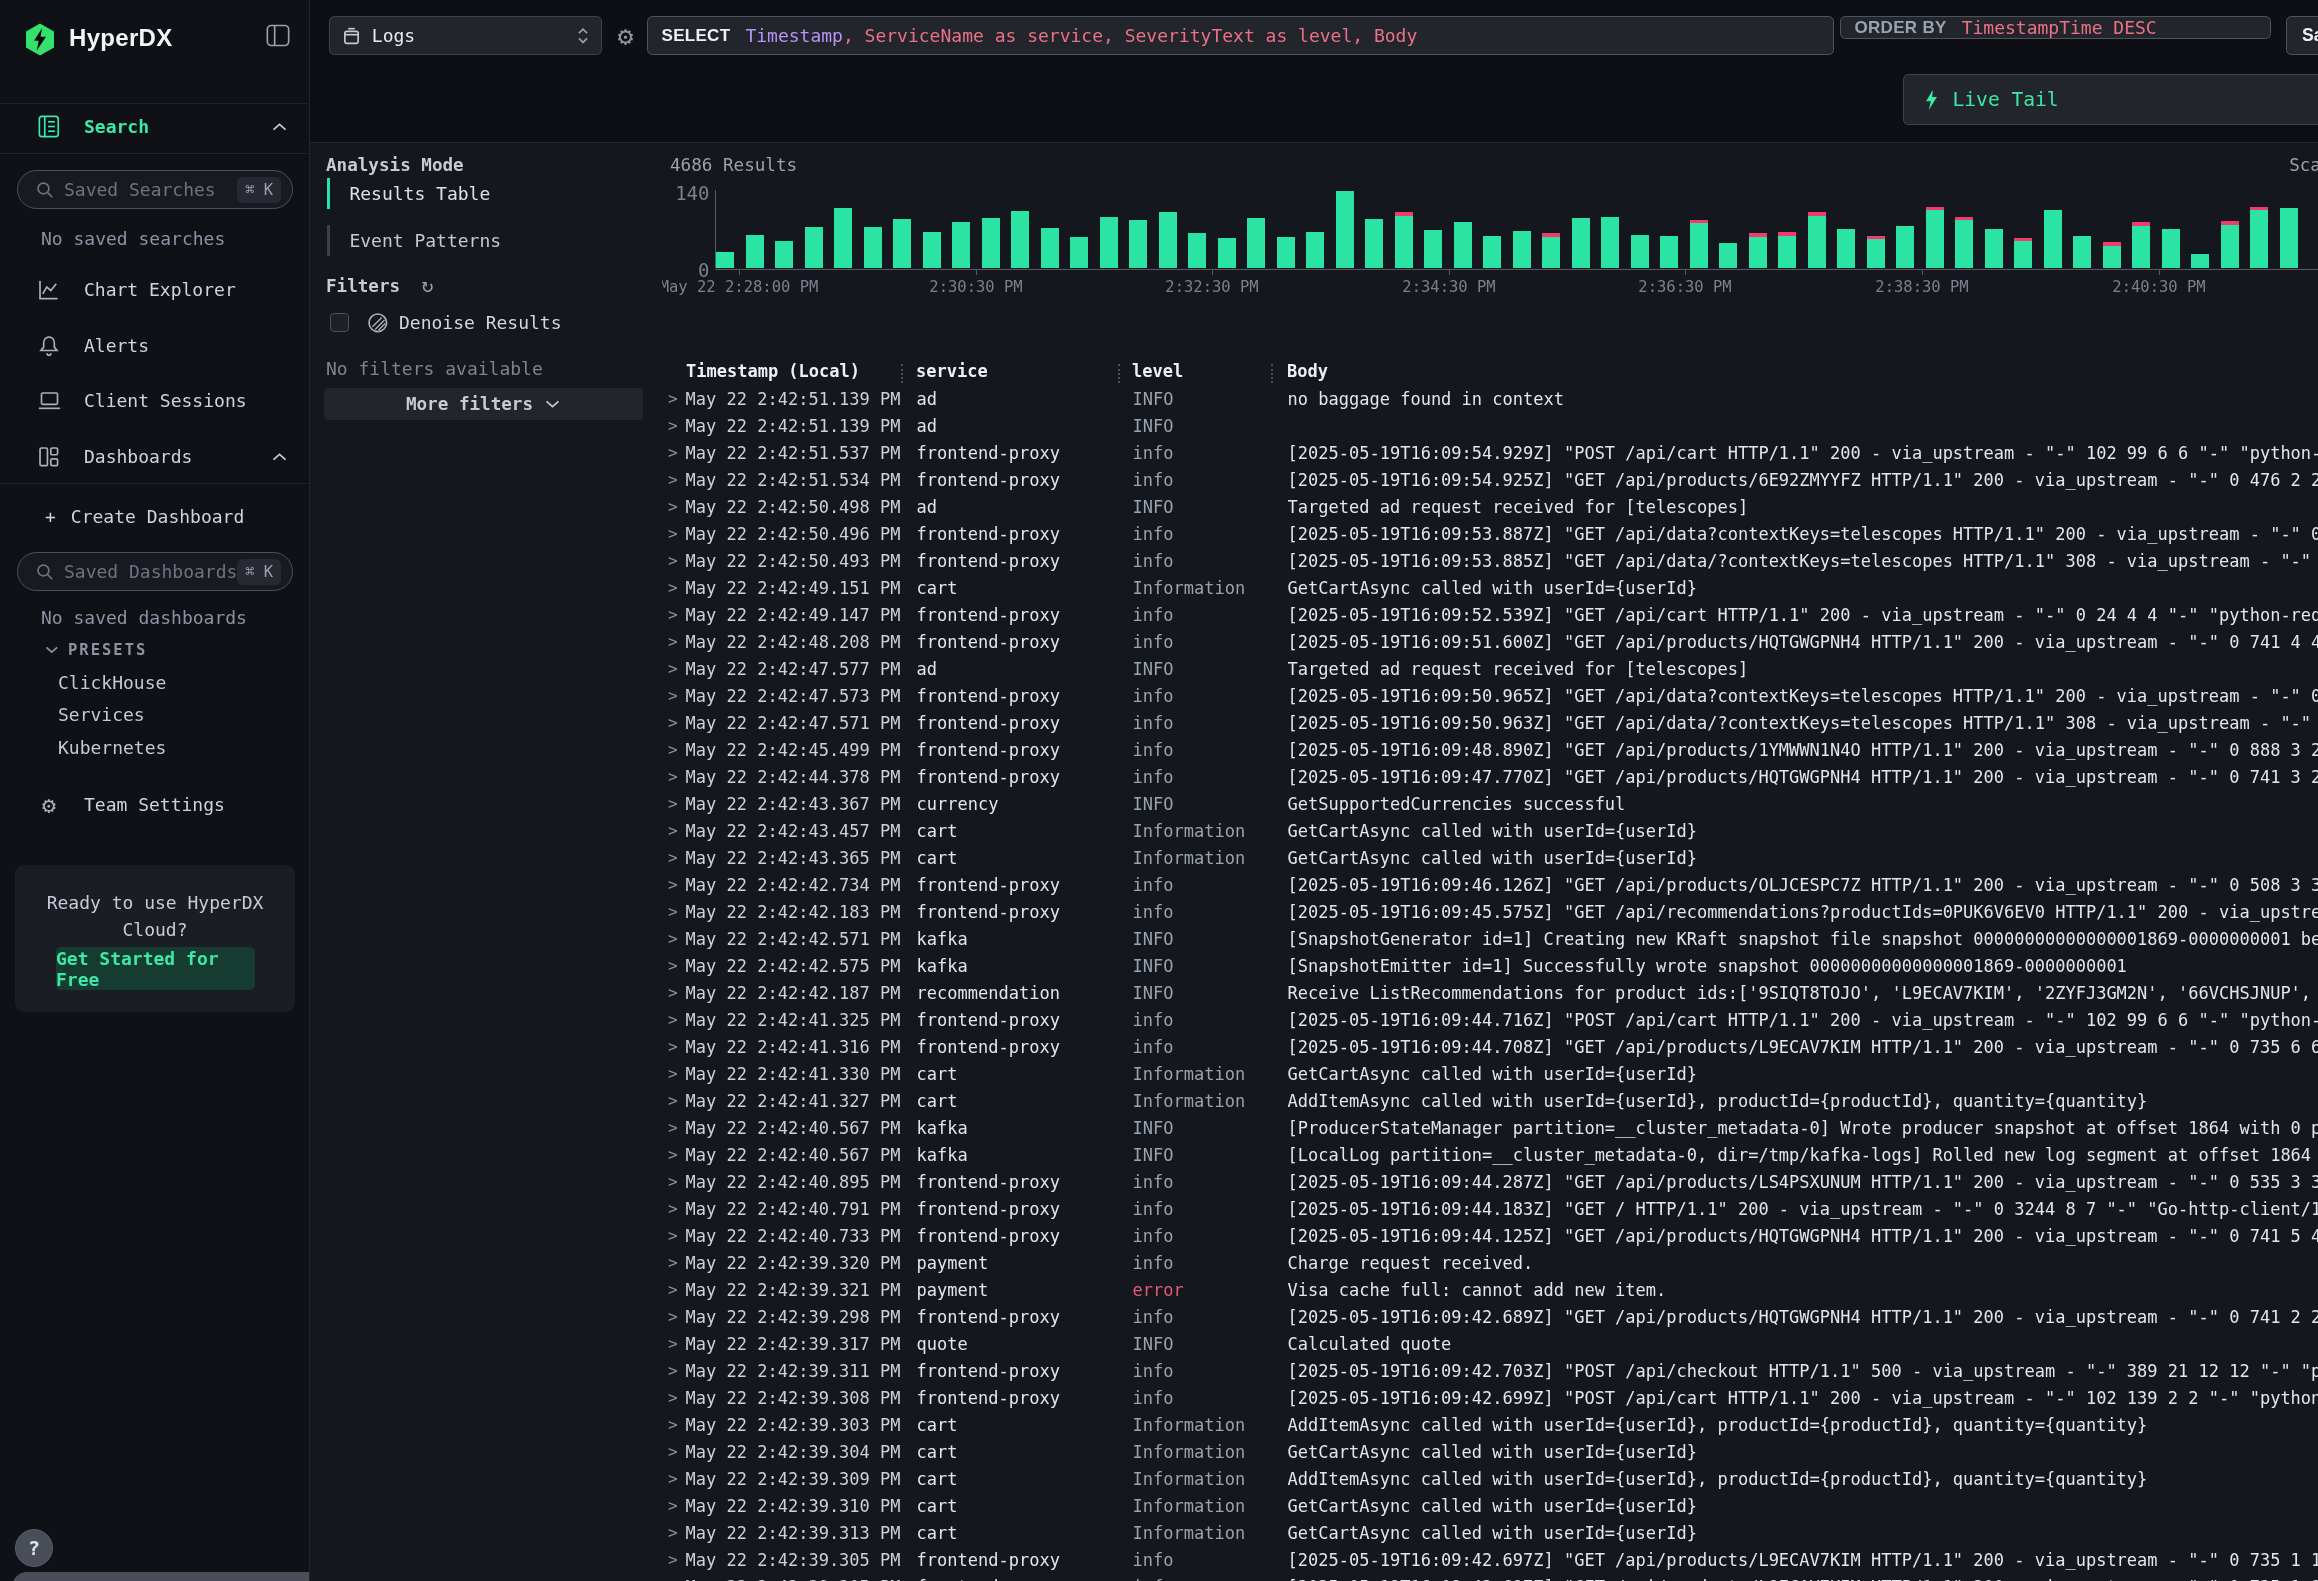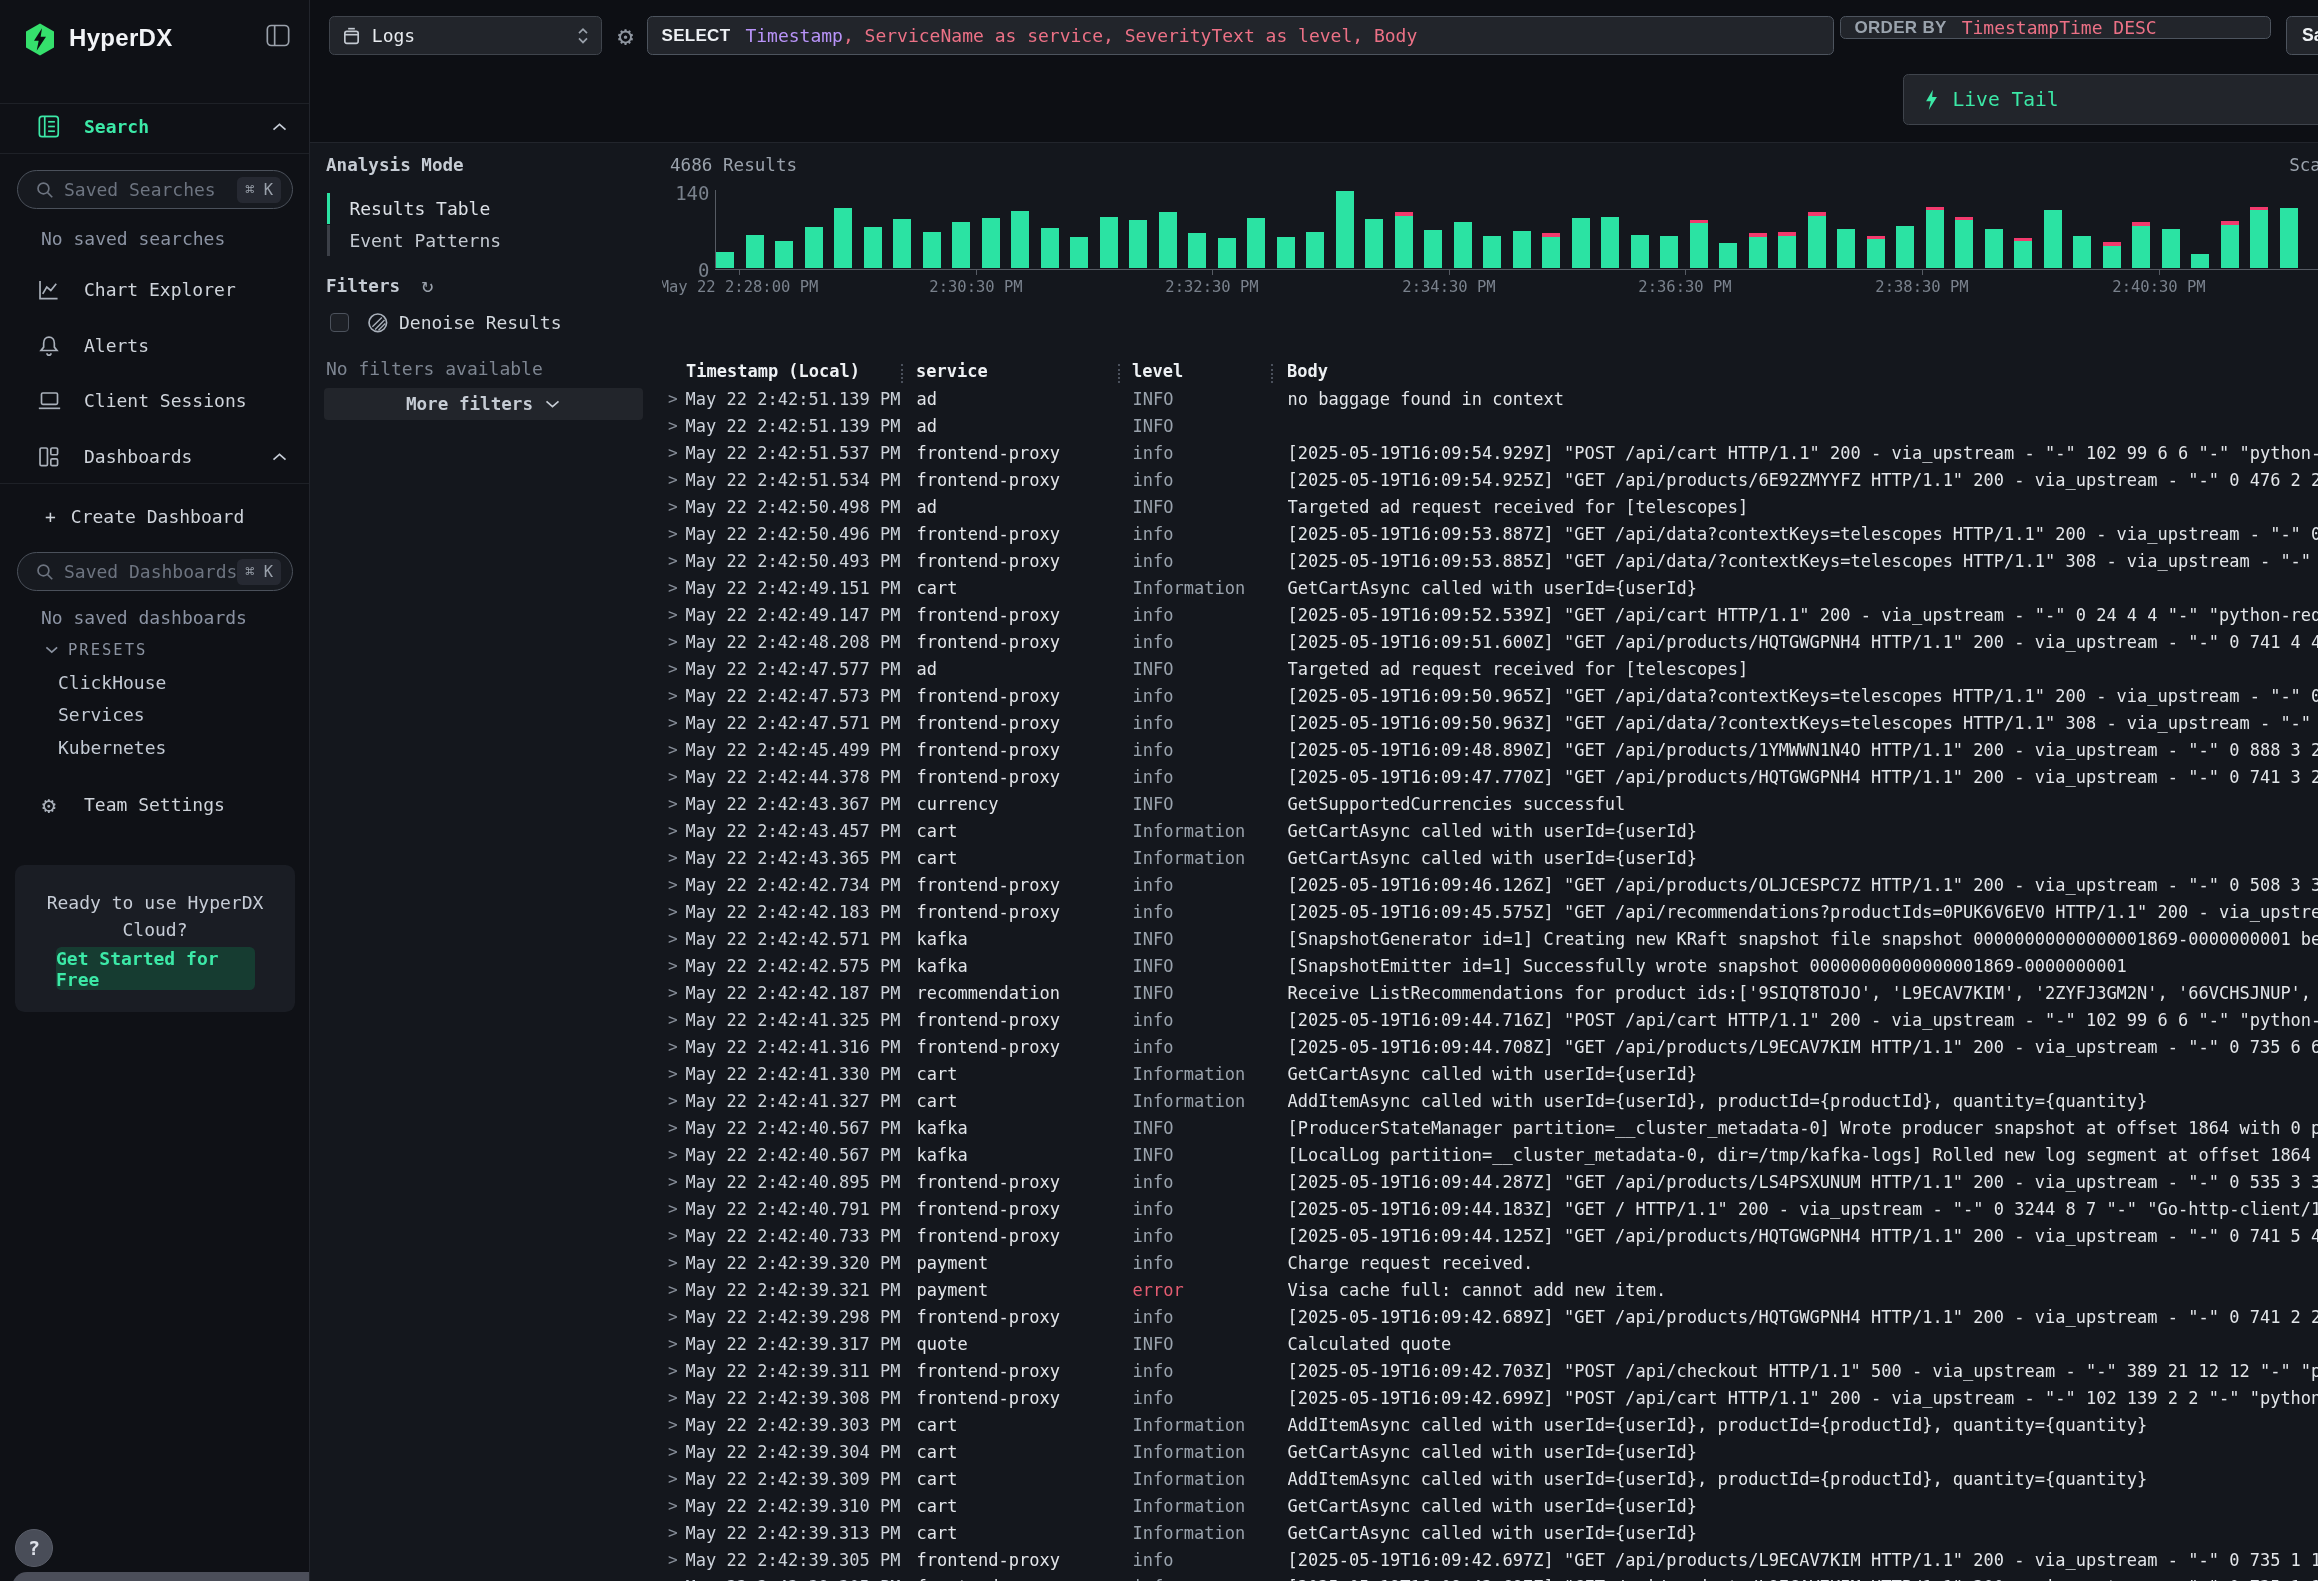--- a/index.html
+++ b/index.html
@@ -17,21 +17,21 @@
   .side-div { position:absolute; left:0; width:100%; height:0; border-top:1.4px solid #1e2127; }
   .nav-item { position:absolute; left:0; width:100%; height:43px; display:flex; align-items:center; padding-left:37px; font-size:18px; color:#cfd4db; cursor:pointer; }
   .nav-item .nv-icon { width:24px; height:24px; margin-right:23px; display:flex; align-items:center; justify-content:center; color:#aab1bb; flex:none; }
   .nav-item.active { color:#3ce9a7; font-weight:bold; }
   .nav-item.active .nv-icon { color:#3ce9a7; }
   .nav-chevron { position:absolute; right:21.6px; }
   .pill-input { position:absolute; left:17px; width:276px; height:39px; border:1.4px solid #4b515b; border-radius:19.6px; background:#171a20; display:flex; align-items:center; padding:0 10.8px 0 17.6px; cursor:text; }
   .pill-input .ph { color:#6d7480; font-size:18px; margin-left:10.8px; flex:1; white-space:nowrap; overflow:hidden; }
   .kbd-pill { background:#262932; border-radius:5.4px; color:#9aa1ab; font-size:15.5px; padding:4px 8px; white-space:nowrap; }
   .side-note { position:absolute; left:41px; font-size:18px; color:#8b93a3; }
-  .presets-label { position:absolute; left:45px; display:flex; align-items:center; gap:9.5px; color:#8b93a1; font-size:15.5px; letter-spacing:2px; cursor:pointer; }
+  .presets-label { position:absolute; left:45px; display:flex; align-items:center; gap:9.5px; color:#8b93a1; font-size:15.5px; letter-spacing:2px; cursor:pointer;font-weight:bold; }
   .preset-item { position:absolute; left:58px; font-size:18px; color:#c3cad4; cursor:pointer; }
   .cloud-card { position:absolute; left:15px; top:865px; width:280px; height:147px; background:#1a1d24; border-radius:9.5px; }
   .cloud-text { position:absolute; top:24px; width:100%; text-align:center; font-size:18px; color:#c6ccd6; line-height:27px; padding:0 27px; }
   .cloud-btn { position:absolute; left:41px; top:82px; width:199px; height:43px; background:#163c31; border-radius:5.4px; color:#3ce9a7; font-weight:bold; font-size:18px; display:flex; align-items:center; justify-content:center; cursor:pointer; }
   .help-fab { position:absolute; left:15px; top:1529px; width:38px; height:38px; border-radius:50%; background:#494d58; border:1.4px solid #5a5e69; color:#dfe2ea; font-size:20px; font-weight:bold; display:flex; align-items:center; justify-content:center; cursor:pointer; }
   .bottom-pill { position:absolute; left:12px; top:1572px; width:379px; height:30px; border-radius:15px; background:#4b4e59; }
 
   
   .topbar { position:absolute; left:310px; top:0; right:0; height:143px; background:#0d0f14; border-bottom:1.4px solid #22252c; overflow:hidden; }
   .tb-box { position:absolute; background:#22252b; border:1.4px solid #3f444c; border-radius:5.4px; display:flex; align-items:center; }
@@ -261,21 +261,21 @@
   <div class="tb-box livetail-btn">
     <svg width="15" height="21.6" viewBox="0 0 22 32">
         <polygon points="13,1 3,18 10,18 7,31 19,12 12,12" fill="#3ce9a7"></polygon>
       </svg>
     <span class="lbl">Live Tail</span>
   </div>
 </div>
 
 <div class="filters">
   <div class="f-title" style="top:12px">Analysis Mode</div>
-  <div class="mode-item active" style="top:49px">
+  <div class="mode-item active" style="top:34px">
     <span class="mode-bar"></span>
     <span class="lbl">Results Table</span>
   </div>
   <div class="mode-item" style="top:81px">
     <span class="mode-bar"></span>
     <span class="lbl">Event Patterns</span>
   </div>
   <div class="f-title" style="top:130px">
     <span>Filters</span>
     <span class="refresh-ic">↻</span>

